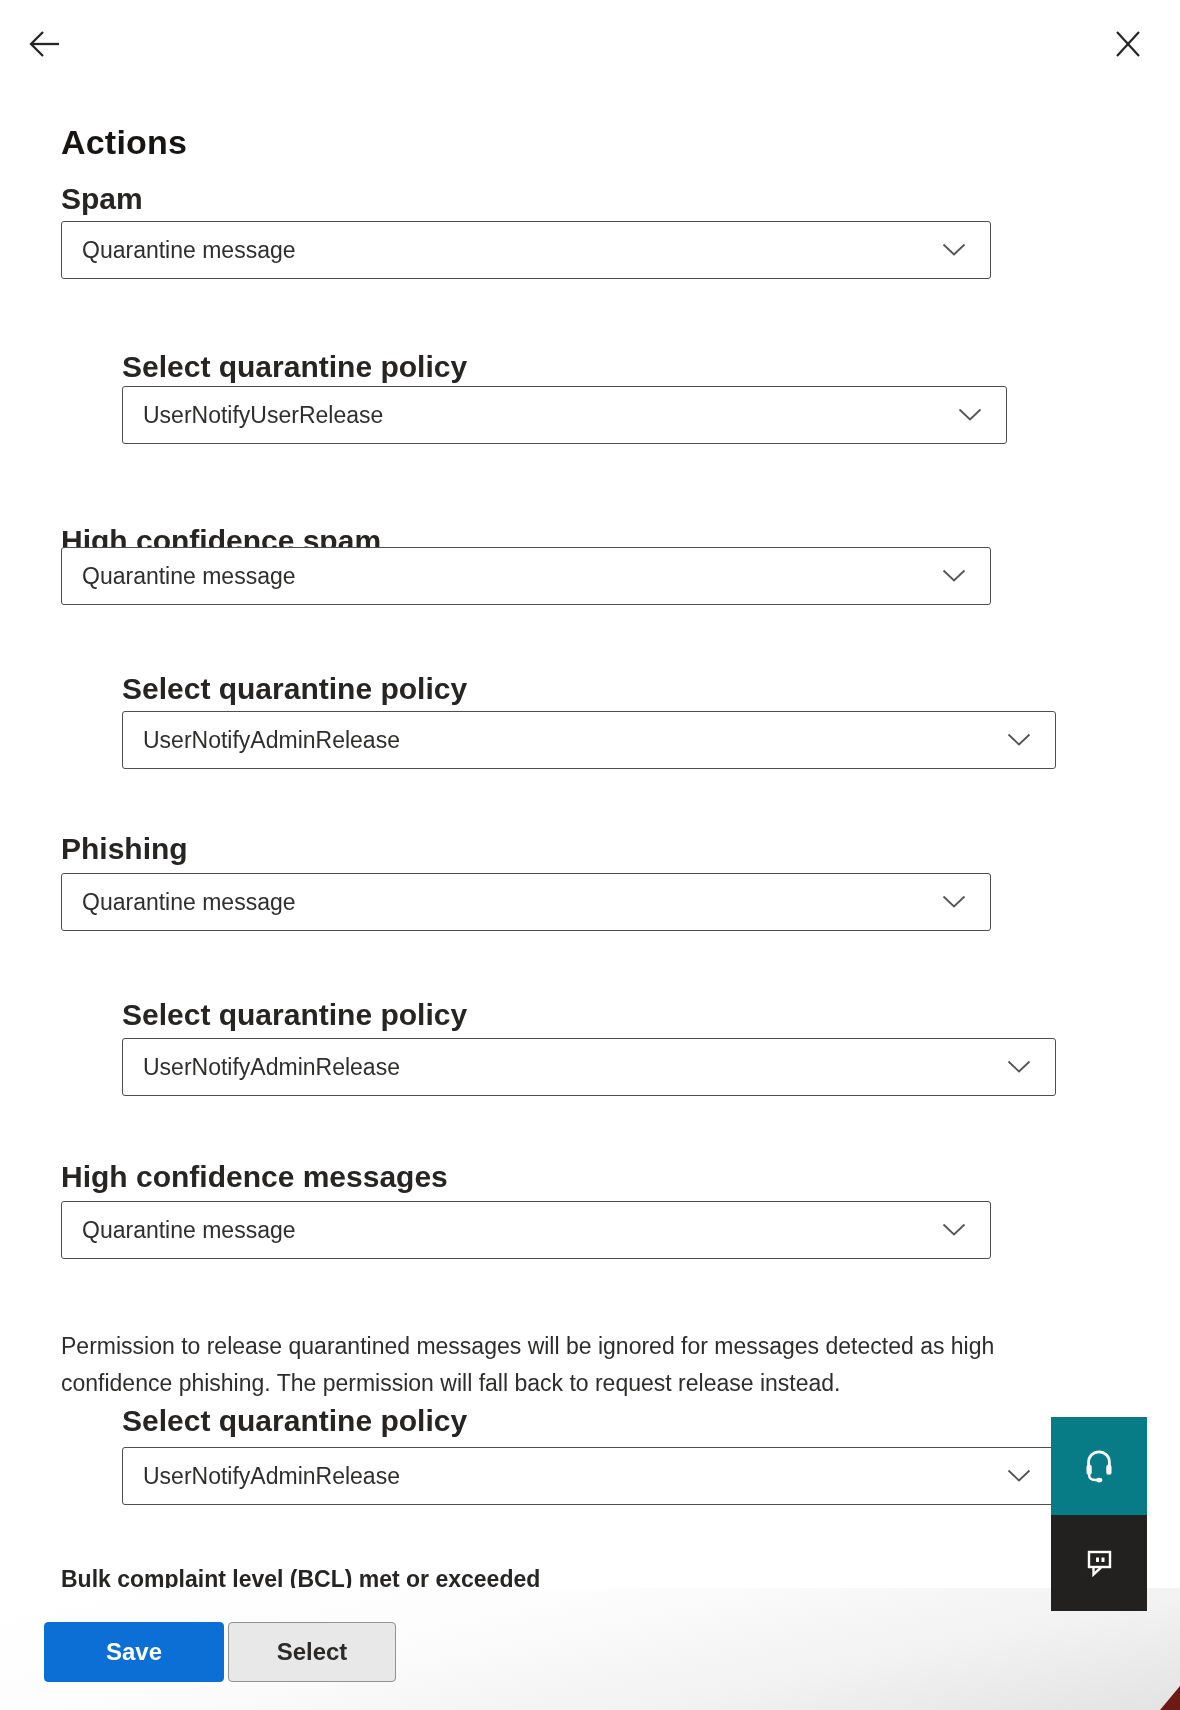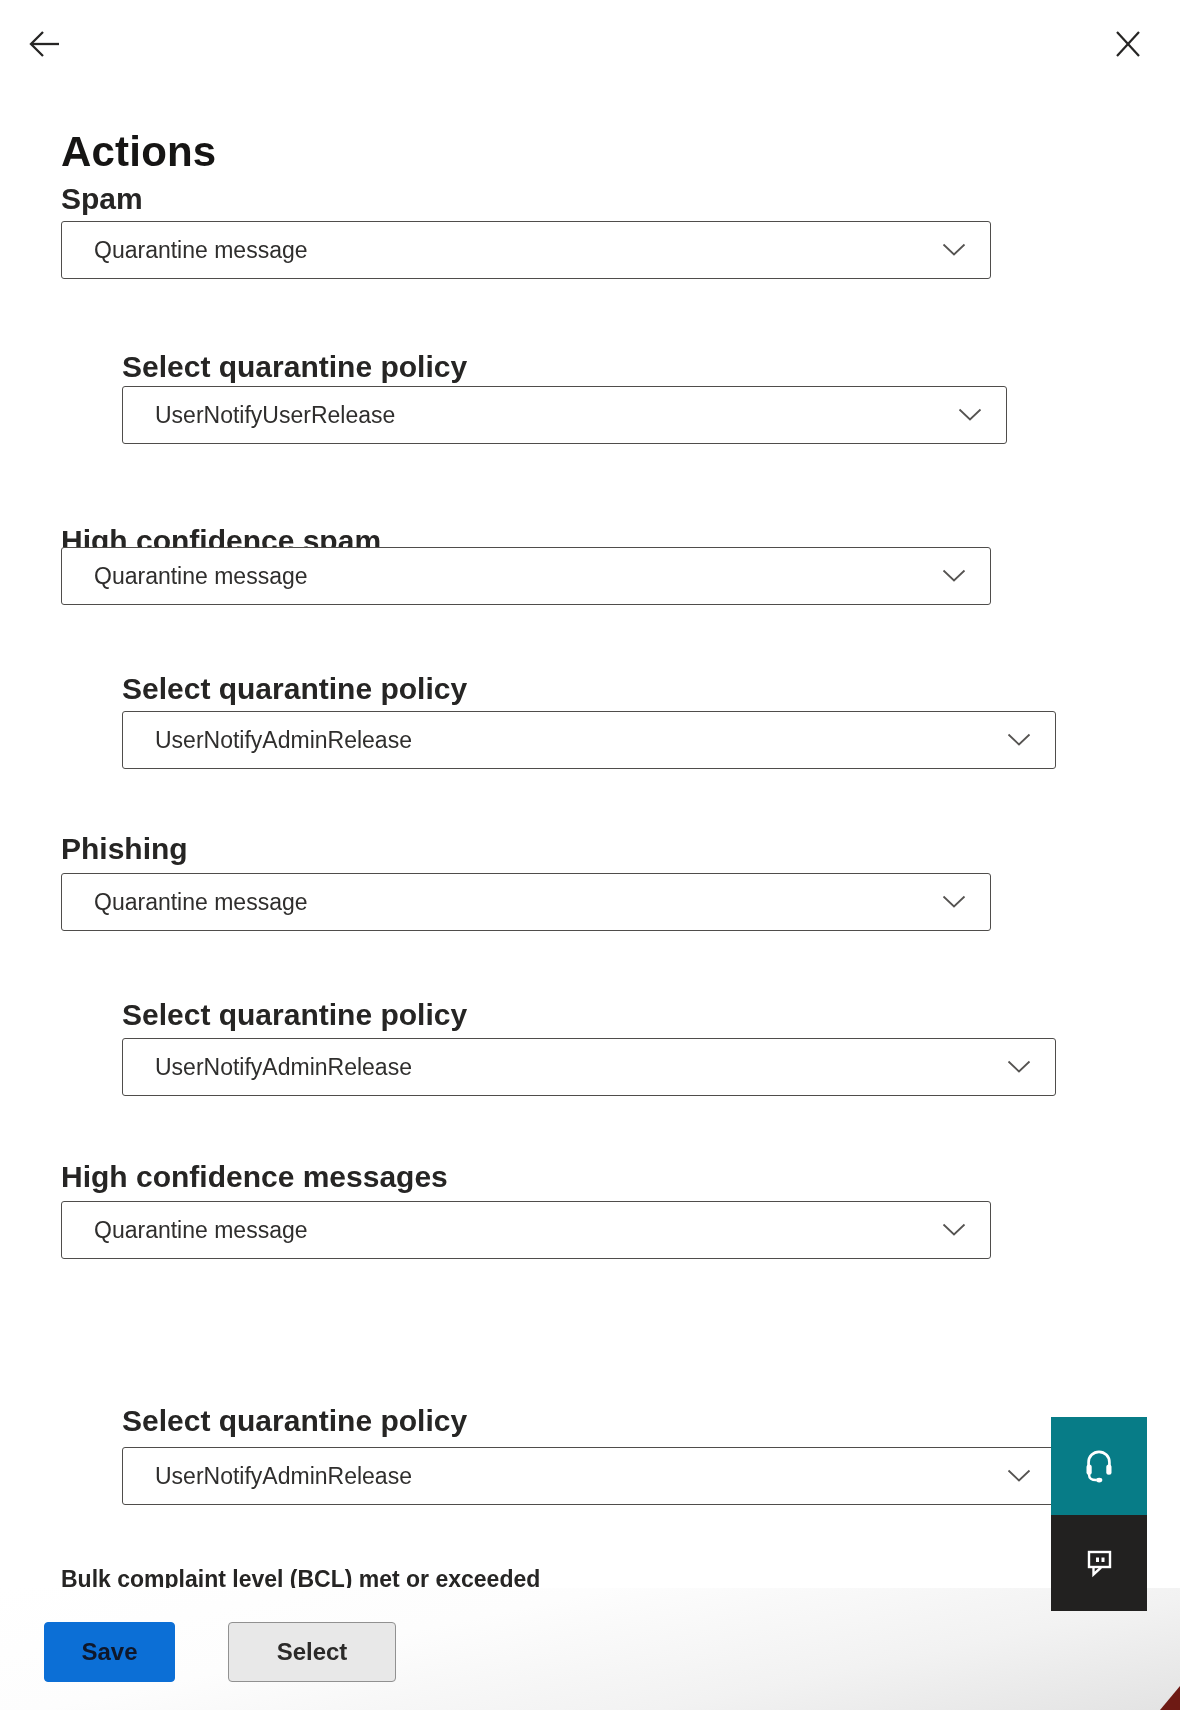--- a/index.html
+++ b/index.html
@@ -3,37 +3,37 @@
 <meta charset="utf-8">
 <style>
   html,body{margin:0;padding:0;background:#c9c9c9;}
   .screen{
     position:relative;width:1180px;height:1710px;margin:0 auto;
     background:#ffffff;overflow:hidden;
     font-family:"Liberation Sans", sans-serif;color:#2e2d2c;
   }
   .icon-btn{position:absolute;background:transparent;border:none;padding:0;cursor:pointer;
     display:flex;align-items:center;justify-content:center;}
-  .page-title{position:absolute;left:61px;top:100px;font-size:42px;font-weight:700;color:#161514;letter-spacing:.2px;}
+  .page-title{position:absolute;left:61px;top:100px;font-size:34px;font-weight:700;color:#161514;letter-spacing:.2px;}
   .lbl{position:absolute;font-size:30px;font-weight:700;color:#262524;}
   .dd{
     position:absolute;height:58px;background:#fff;border:1px solid #4f4d4b;border-radius:3px;
-    display:flex;align-items:center;box-sizing:border-box;padding:0 50px 0 32px;cursor:pointer;
+    display:flex;align-items:center;box-sizing:border-box;padding:0 50px 0 20px;cursor:pointer;
   }
   .dd-val{font-size:23px;color:#2f2e2d;white-space:nowrap;overflow:hidden;}
   .dd .chev{position:absolute;right:24px;top:50%;transform:translateY(-50%);}
   .note{position:absolute;left:61px;top:1305px;width:1015px;font-size:23px;line-height:37px;color:#2e2d2c;}
   .clipped-lbl{position:absolute;left:61px;top:1566px;font-size:23px;font-weight:600;color:#262524;white-space:nowrap;}
   .footer{
     position:absolute;left:0;top:1588px;width:1180px;height:122px;z-index:3;
     background:linear-gradient(168deg,#ffffff 0%,#fdfdfd 35%,#f2f2f2 70%,#e3e3e3 100%);
   }
   .btn{position:absolute;top:34px;height:60px;border-radius:4px;font-family:"Liberation Sans",sans-serif;
     font-size:24px;font-weight:600;cursor:pointer;display:flex;align-items:center;justify-content:center;}
-  .btn-save{left:44px;width:131px;background:#0c6fd6;border:1px solid #0c6fd6;color:#0f172a;}
+  .btn-save{left:44px;width:180px;background:#0c6fd6;border:1px solid #0c6fd6;color:#ffffff;}
   .btn-cancel{left:228px;width:168px;background:#e8e8e8;border:1px solid #919191;color:#2b2a29;}
   .side-btn{position:absolute;left:1051px;width:96px;border:none;padding:0;cursor:pointer;z-index:4;
     display:flex;align-items:center;justify-content:center;}
   .side-help{top:1417px;height:98px;background:#077c87;}
   .side-feedback{top:1515px;height:96px;background:#222120;}
   .corner-artifact{
     position:absolute;right:0;bottom:0;width:0;height:0;z-index:5;
     border-bottom:24px solid #6e1a14;border-left:20px solid transparent;
   }
 </style>
@@ -107,20 +107,21 @@
   </div>
 
   <div class="lbl" style="left:61px;top:1160px;">High confidence messages</div>
   <div class="dd" style="left:61px;top:1201px;width:930px;" role="combobox">
     <span class="dd-val">Quarantine message</span>
     <svg class="chev" width="24" height="13" viewBox="0 0 24 13">
       <polyline points="1.5,1 12,11 22.5,1" fill="none" stroke="#565452" stroke-width="1.8"></polyline>
     </svg>
   </div>
 
+  <p class="note">Permission to release quarantined messages will be ignored for messages detected as high confidence phishing. The permission will fall back to request release instead.</p>
 
   <div class="lbl" style="left:122px;top:1404px;">Select quarantine policy</div>
   <div class="dd" style="left:122px;top:1447px;width:934px;" role="combobox">
     <span class="dd-val">UserNotifyAdminRelease</span>
     <svg class="chev" width="24" height="13" viewBox="0 0 24 13">
       <polyline points="1.5,1 12,11 22.5,1" fill="none" stroke="#565452" stroke-width="1.8"></polyline>
     </svg>
   </div>
 
   <div class="clipped-lbl">Bulk complaint level (BCL) met or exceeded</div>

